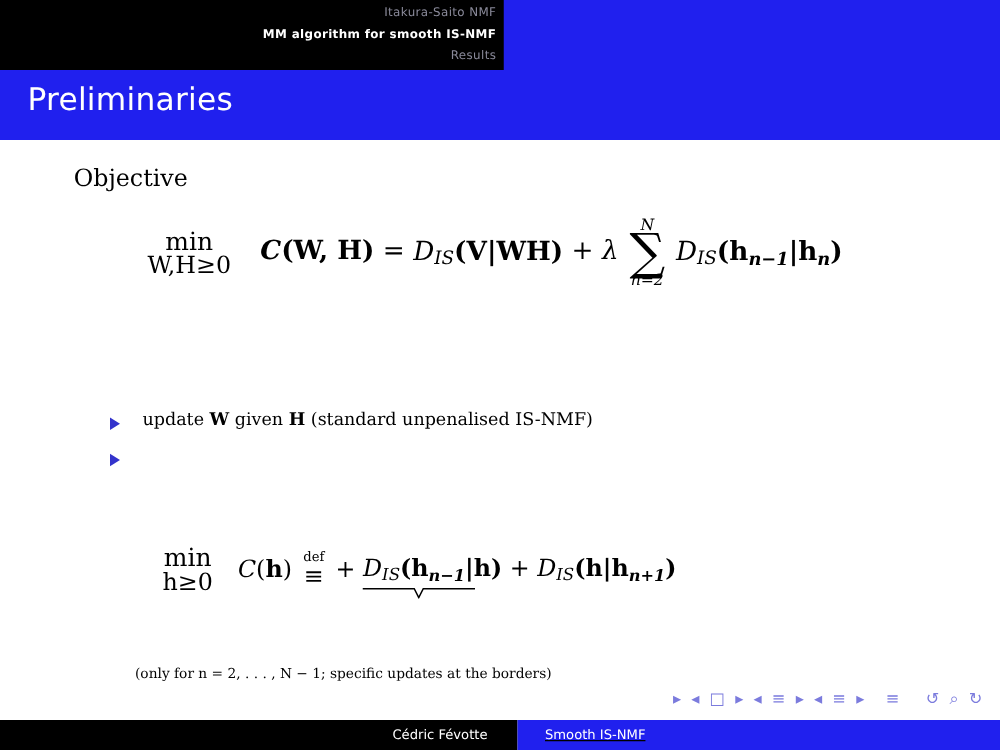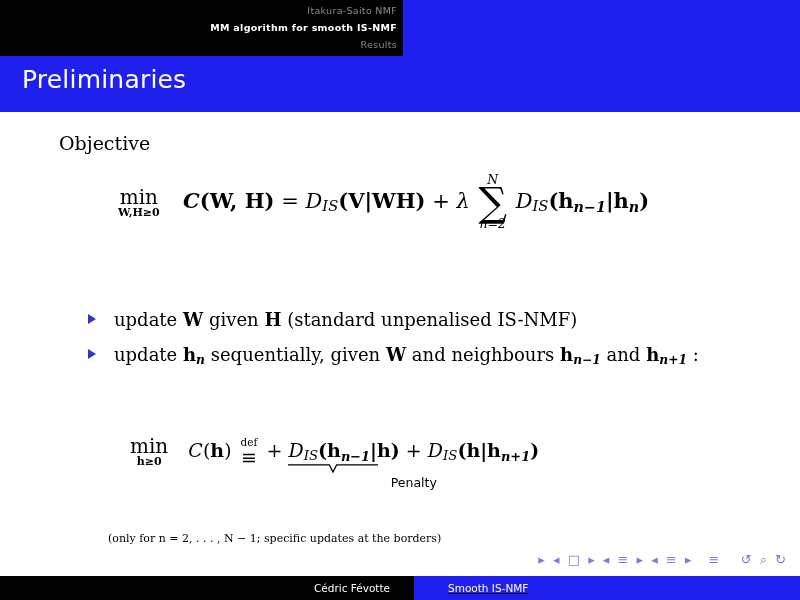--- a/index.html
+++ b/index.html
@@ -89,21 +89,21 @@
     font-size: 21px;
     white-space: nowrap;
   }
   .minop {
     display: inline-block;
     text-align: center;
     vertical-align: middle;
     line-height: 1.05;
   }
   .minop .mtop { font-size: 20px; }
-  .minop .mbot { font-size: 11px; font-weight: bold; display: block; margin-top: -1px; }
+  .minop .mbot { font-size: 19px; font-weight: normal; display: block; margin-top: -1px; }
 
   .bigsum {
     display: inline-block;
     text-align: center;
     vertical-align: middle;
     line-height: 1;
     margin: 0 2px;
   }
   .bigsum .slim { font-size: 12.5px; font-style: italic; display: block; }
   .bigsum .sgl { font-size: 40px; display: block; line-height: 0.78; }
@@ -117,24 +117,24 @@
 
   .iter {
     position: absolute;
     left: 59px; top: 170px;
     font-family: "DejaVu Serif", serif;
     font-size: 19px;
   }
 
   .bullets {
     position: absolute;
-    left: 86px; top: 195px;
+    left: 86px; top: 215px;
     width: 640px;
     font-family: "DejaVu Serif", serif;
-    font-size: 18px;
+    font-size: 14px;
   }
   .bullet {
     position: relative;
     padding-left: 28px;
     margin-bottom: 9px;
     line-height: 1.42;
   }
   .bullet .tri {
     position: absolute;
     left: 2px; top: 7px;
@@ -222,21 +222,21 @@
     box-sizing: border-box;
   }
   .foot-title {
     flex: 1;
     background: #2020ee;
     color: #ffffff;
     font-family: "DejaVu Sans", sans-serif;
     font-size: 10.5px;
     display: flex;
     align-items: center;
-    padding-left: 34px;
+    padding-left: 22px;
     box-sizing: border-box;
   }
 </style>
 </head>
 <body>
 
 <div class="slide">
 
   <div class="headerbar">
     <div class="nav-box">
@@ -274,21 +274,20 @@
     </div>
 
 
     <div class="bullets">
       <div class="bullet">
         <span class="tri"></span>
         <span><span>update</span> <span class="bf">W</span> <span>given</span> <span class="bf">H</span> <span>(standard unpenalised IS-NMF)</span></span>
       </div>
       <div class="bullet">
         <span class="tri"></span>
-        <span><span>update</span> <span class="bf">h</span><span class="subb">n</span> <span>sequentially, given</span> <span class="bf">W</span> <span>and neighbours</span> <span class="bf">h</span><span class="subb">n−1</span> <span>and</span> <span class="bf">h</span><span class="subb">n+1</span> <span>:</span></span>
       </div>
     </div>
 
     <div class="eq2wrap">
       <span class="minop">
         <span class="mtop">min</span>
         <span class="mbot">h≥0</span>
       </span>
       <span style="display:inline-block;width:8px"></span>
       <span><i class="mv">C</i>(<span class="bf">h</span>)</span>
@@ -297,21 +296,20 @@
         <span class="dsym">≡</span>
       </span>
       <span>+</span>
       <span class="braced">
         <span class="dis"><span>D</span><span class="isu">IS</span><span class="bf" style="font-style:normal">(h</span><span class="subb">n−1</span><span class="bf" style="font-style:normal">|h)</span></span>
         <span>+</span>
         <span class="dis"><span>D</span><span class="isu">IS</span><span class="bf" style="font-style:normal">(h|h</span><span class="subb">n+1</span><span class="bf" style="font-style:normal">)</span></span>
         <svg class="brace" viewBox="0 0 100 10" preserveAspectRatio="none">
             <path d="M0,1 L46,1 L50,9 L54,1 L100,1" fill="none" stroke="#000" stroke-width="1.2" vector-effect="non-scaling-stroke"></path>
           </svg>
-        <span class="blabel">Penalty</span>
       </span>
     </div>
 
     <div class="note">(only for n = 2, . . . , N − 1; specific updates at the borders)</div>
   </div>
 
   <div class="navsyms">
     <span>▸</span>
     <span>◂</span>
     <span>□</span>

